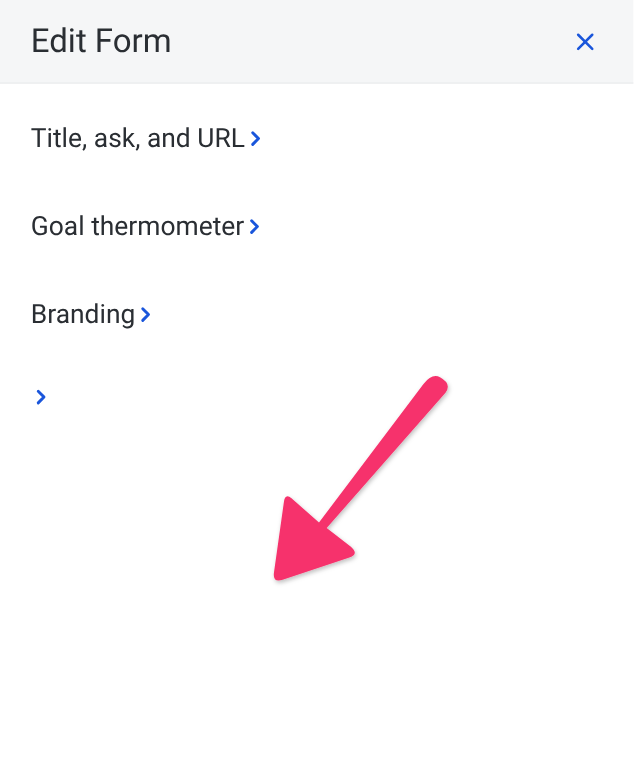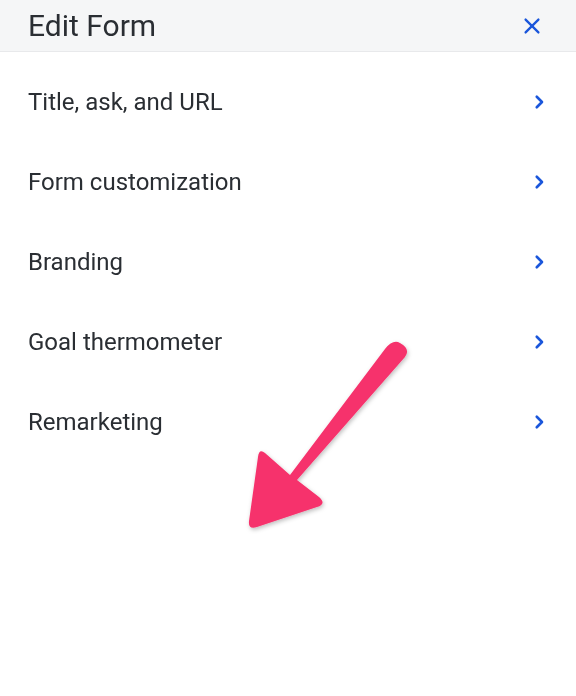--- a/index.html
+++ b/index.html
@@ -12,21 +12,21 @@
       background: #ffffff;
       width: 576px;
       height: 696px;
       overflow: hidden;
       position: relative;
     }
     .header {
       display: flex;
       align-items: center;
       justify-content: space-between;
-      padding: 8px 28px;
+      padding: 20px 28px;
       background: #f5f6f7;
       border-bottom: 1px solid #e8e9eb;
     }
     .header-title {
       font-size: 30px;
       font-weight: 400;
       color: #2a2e33;
     }
     .close-btn {
       width: 32px;
@@ -40,21 +40,21 @@
     .close-btn svg {
       width: 22px;
       height: 22px;
     }
     .menu-list {
       padding: 10px 0;
     }
     .menu-item {
       display: flex;
       align-items: center;
-      justify-content: space-between;
+      justify-content: flex-start;
       padding: 26px 28px;
       cursor: pointer;
     }
     .menu-item-label {
       font-size: 24px;
       font-weight: 400;
       color: #2a2e33;
     }
     .chevron {
       color: #1a56db;
@@ -84,39 +84,32 @@
 </div>
 
 <div class="menu-list">
   <div class="menu-item">
     <span class="menu-item-label">Title, ask, and URL</span>
     <svg class="chevron" viewBox="0 0 24 24" fill="none" stroke="currentColor" stroke-width="3.5" stroke-linecap="round" stroke-linejoin="round">
       <polyline points="9 5 16 12 9 19"></polyline>
     </svg>
   </div>
   <div class="menu-item">
-    <span class="menu-item-label">Form customization</span>
+    <span class="menu-item-label">Goal thermometer</span>
     <svg class="chevron" viewBox="0 0 24 24" fill="none" stroke="currentColor" stroke-width="3.5" stroke-linecap="round" stroke-linejoin="round">
       <polyline points="9 5 16 12 9 19"></polyline>
     </svg>
   </div>
   <div class="menu-item">
     <span class="menu-item-label">Branding</span>
     <svg class="chevron" viewBox="0 0 24 24" fill="none" stroke="currentColor" stroke-width="3.5" stroke-linecap="round" stroke-linejoin="round">
       <polyline points="9 5 16 12 9 19"></polyline>
     </svg>
   </div>
   <div class="menu-item">
-    <span class="menu-item-label">Goal thermometer</span>
-    <svg class="chevron" viewBox="0 0 24 24" fill="none" stroke="currentColor" stroke-width="3.5" stroke-linecap="round" stroke-linejoin="round">
-      <polyline points="9 5 16 12 9 19"></polyline>
-    </svg>
-  </div>
-  <div class="menu-item">
-    <span class="menu-item-label">Remarketing</span>
     <svg class="chevron" viewBox="0 0 24 24" fill="none" stroke="currentColor" stroke-width="3.5" stroke-linecap="round" stroke-linejoin="round">
       <polyline points="9 5 16 12 9 19"></polyline>
     </svg>
   </div>
 </div>
 
 <svg class="annotation-arrow" width="170" height="200" viewBox="0 0 170 200">
   <defs>
     <filter id="shadow" x="-20%" y="-20%" width="140%" height="140%">
       <feDropShadow dx="1" dy="2" stdDeviation="2" flood-opacity="0.25"></feDropShadow>

